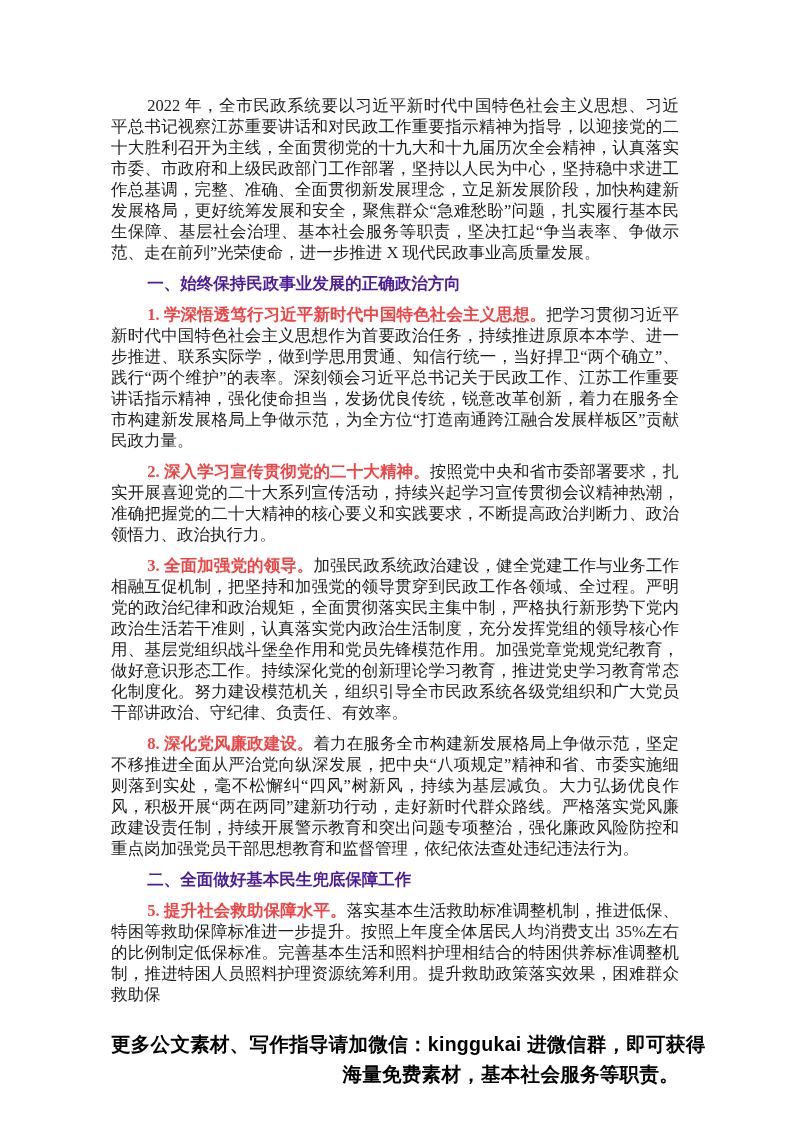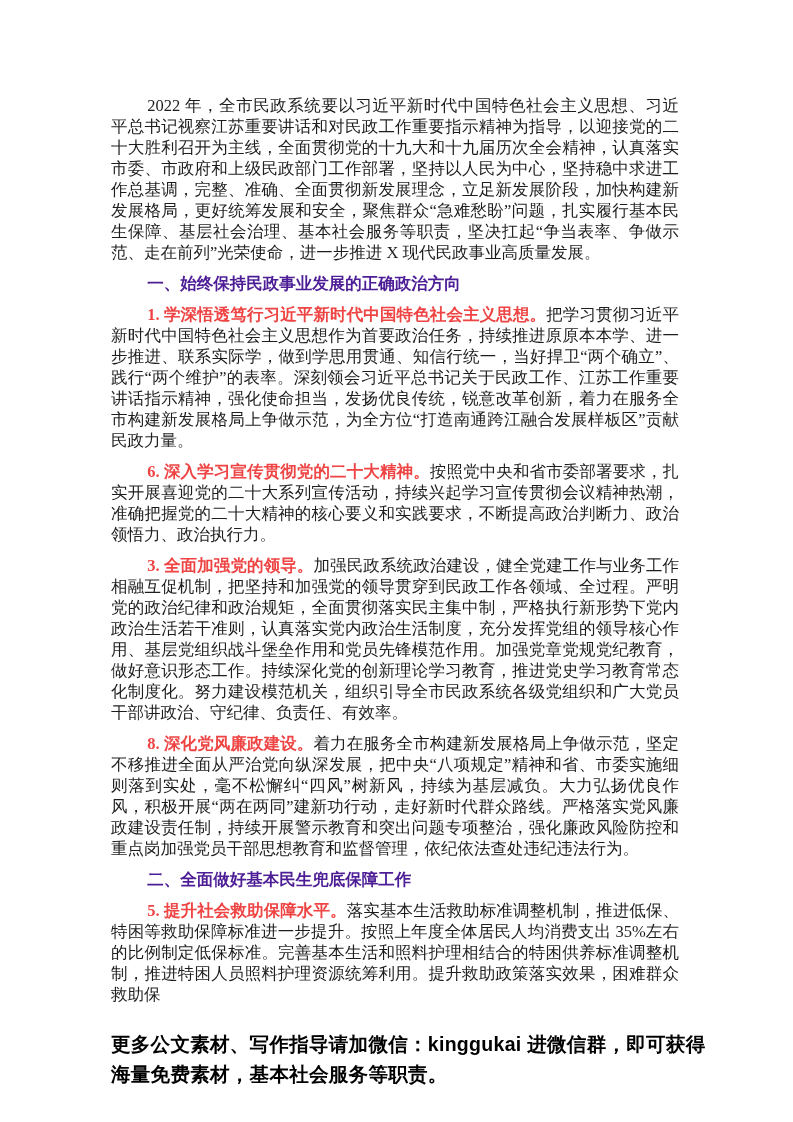--- a/index.html
+++ b/index.html
@@ -33,21 +33,21 @@
     line-height: 21px;
     font-weight: bold;
     color: #4c1d95;
   }
   .lead {
     font-weight: bold;
     color: #ef4444;
   }
   .promo-footer {
     margin-top: 24px;
-    text-align: left;
+    text-align: right;
     font-family: "Liberation Sans", "DejaVu Sans", sans-serif;
     font-weight: bold;
     font-size: 19.5px;
     line-height: 30px;
     color: #000000;
     letter-spacing: 0.3px;
   }
   .promo-footer .line {
     white-space: nowrap;
   }
@@ -56,21 +56,21 @@
 <body>
 
 <div class="page">
 
   <p class="para">2022 年，全市民政系统要以习近平新时代中国特色社会主义思想、习近平总书记视察江苏重要讲话和对民政工作重要指示精神为指导，以迎接党的二十大胜利召开为主线，全面贯彻党的十九大和十九届历次全会精神，认真落实市委、市政府和上级民政部门工作部署，坚持以人民为中心，坚持稳中求进工作总基调，完整、准确、全面贯彻新发展理念，立足新发展阶段，加快构建新发展格局，更好统筹发展和安全，聚焦群众“急难愁盼”问题，扎实履行基本民生保障、基层社会治理、基本社会服务等职责，坚决扛起“争当表率、争做示范、走在前列”光荣使命，进一步推进 X 现代民政事业高质量发展。</p>
 
   <h2 class="heading">一、始终保持民政事业发展的正确政治方向</h2>
 
   <p class="para"><strong class="lead">1. 学深悟透笃行习近平新时代中国特色社会主义思想。</strong><span>把学习贯彻习近平新时代中国特色社会主义思想作为首要政治任务，持续推进原原本本学、进一步推进、联系实际学，做到学思用贯通、知信行统一，当好捍卫“两个确立”、践行“两个维护”的表率。深刻领会习近平总书记关于民政工作、江苏工作重要讲话指示精神，强化使命担当，发扬优良传统，锐意改革创新，着力在服务全市构建新发展格局上争做示范，为全方位“打造南通跨江融合发展样板区”贡献民政力量。</span></p>
 
-  <p class="para"><strong class="lead">6. 深入学习宣传贯彻党的二十大精神。</strong><span>按照党中央和省市委部署要求，扎实开展喜迎党的二十大系列宣传活动，持续兴起学习宣传贯彻会议精神热潮，准确把握党的二十大精神的核心要义和实践要求，不断提高政治判断力、政治领悟力、政治执行力。</span></p>
+  <p class="para"><strong class="lead">2. 深入学习宣传贯彻党的二十大精神。</strong><span>按照党中央和省市委部署要求，扎实开展喜迎党的二十大系列宣传活动，持续兴起学习宣传贯彻会议精神热潮，准确把握党的二十大精神的核心要义和实践要求，不断提高政治判断力、政治领悟力、政治执行力。</span></p>
 
   <p class="para"><strong class="lead">3. 全面加强党的领导。</strong><span>加强民政系统政治建设，健全党建工作与业务工作相融互促机制，把坚持和加强党的领导贯穿到民政工作各领域、全过程。严明党的政治纪律和政治规矩，全面贯彻落实民主集中制，严格执行新形势下党内政治生活若干准则，认真落实党内政治生活制度，充分发挥党组的领导核心作用、基层党组织战斗堡垒作用和党员先锋模范作用。加强党章党规党纪教育，做好意识形态工作。持续深化党的创新理论学习教育，推进党史学习教育常态化制度化。努力建设模范机关，组织引导全市民政系统各级党组织和广大党员干部讲政治、守纪律、负责任、有效率。</span></p>
 
   <p class="para"><strong class="lead">8. 深化党风廉政建设。</strong><span>着力在服务全市构建新发展格局上争做示范，坚定不移推进全面从严治党向纵深发展，把中央“八项规定”精神和省、市委实施细则落到实处，毫不松懈纠“四风”树新风，持续为基层减负。大力弘扬优良作风，积极开展“两在两同”建新功行动，走好新时代群众路线。严格落实党风廉政建设责任制，持续开展警示教育和突出问题专项整治，强化廉政风险防控和重点岗加强党员干部思想教育和监督管理，依纪依法查处违纪违法行为。</span></p>
 
   <h2 class="heading">二、全面做好基本民生兜底保障工作</h2>
 
   <p class="para"><strong class="lead">5. 提升社会救助保障水平。</strong><span>落实基本生活救助标准调整机制，推进低保、特困等救助保障标准进一步提升。按照上年度全体居民人均消费支出 35%左右的比例制定低保标准。完善基本生活和照料护理相结合的特困供养标准调整机制，推进特困人员照料护理资源统筹利用。提升救助政策落实效果，困难群众救助保</span></p>
 
   <div class="promo-footer">

